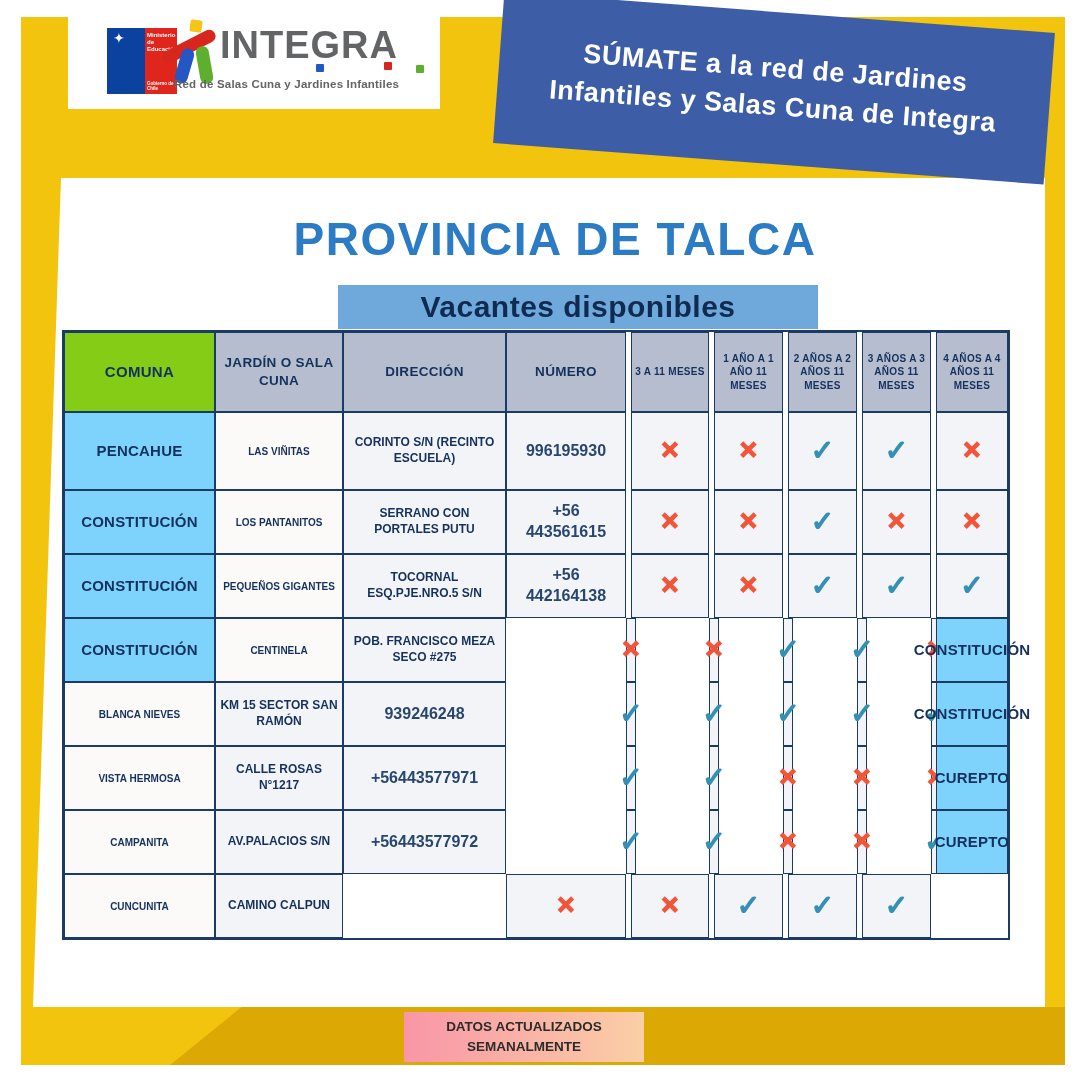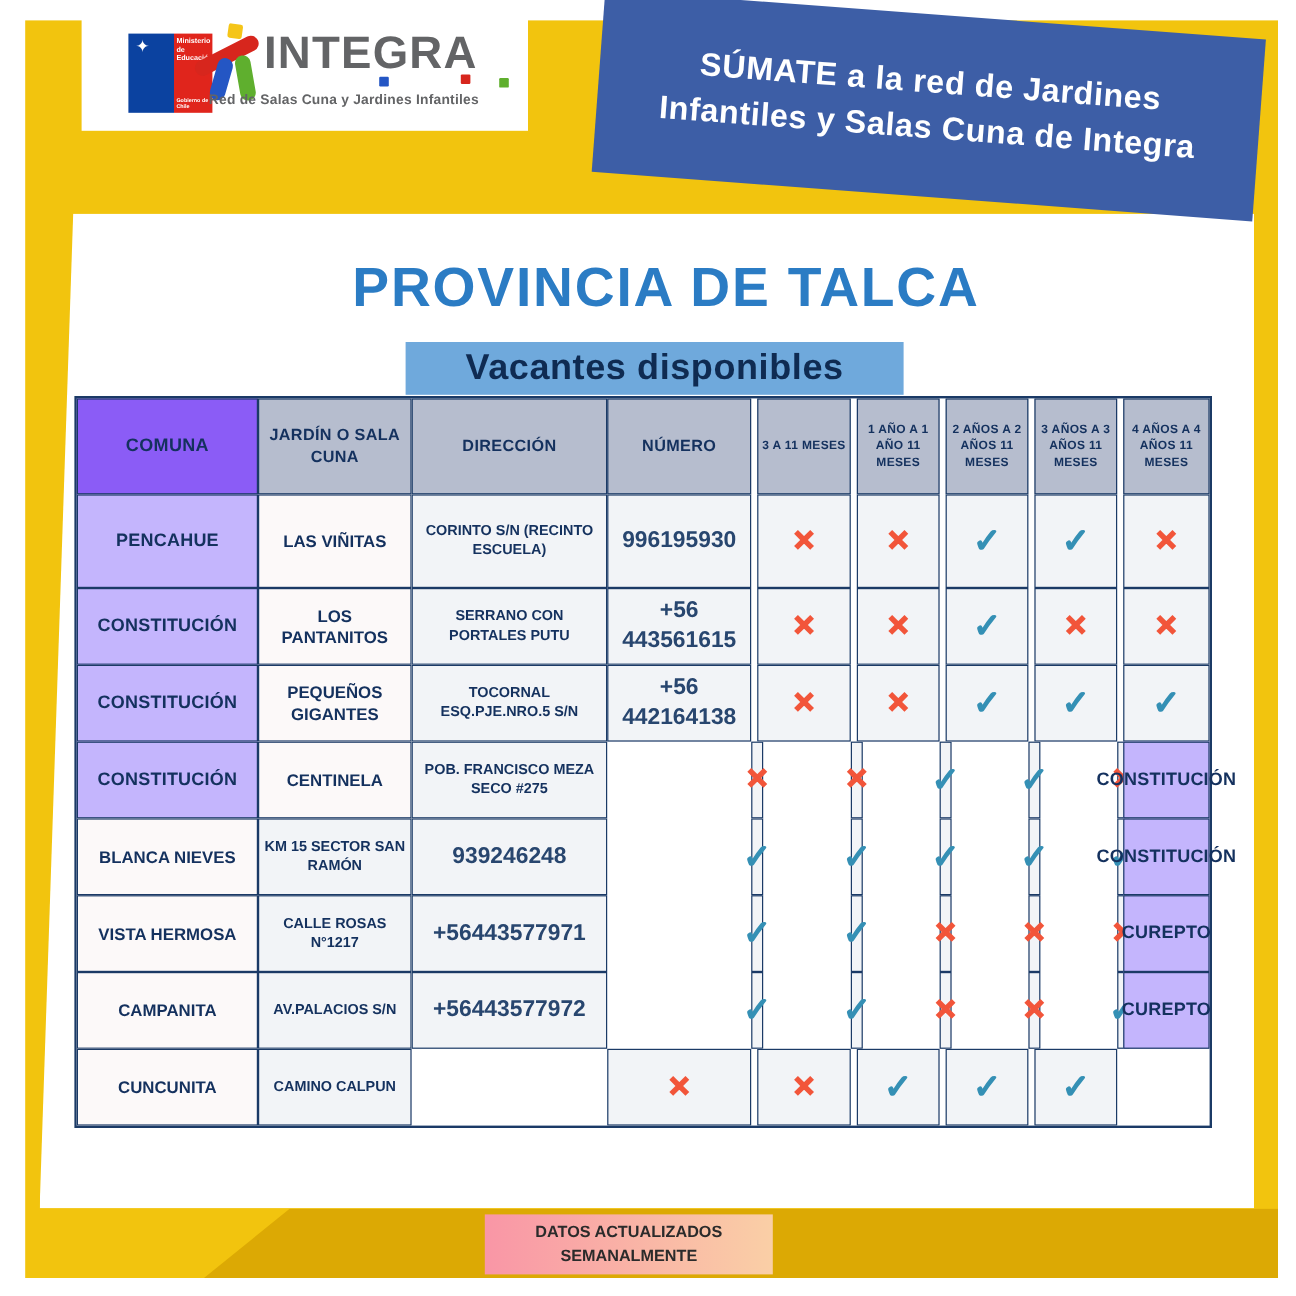--- a/index.html
+++ b/index.html
@@ -10,40 +10,40 @@
   .frame{position:absolute;left:21px;top:17px;width:1044px;height:1048px;background:#F2C40E;}
   .frame-shade{position:absolute;left:170px;top:1007px;width:895px;height:58px;background:#DCA904;
     clip-path:polygon(8% 0,100% 0,100% 100%,0 100%);}
 
   
   .card{position:absolute;left:33px;top:178px;width:1012px;height:829px;background:#ffffff;
     clip-path:polygon(28px 0,1012px 0,1012px 829px,0 829px);}
 
   .page-title{position:absolute;top:34px;left:16px;width:100%;text-align:center;
     font-size:46px;font-weight:800;color:#2B7CC4;letter-spacing:1.5px;}
-  .subtitle-bar{position:absolute;top:107px;left:305px;width:415px;height:44px;background:#6FA9DC;
+  .subtitle-bar{position:absolute;top:107px;left:305px;width:480px;height:44px;background:#6FA9DC;
     display:flex;align-items:center;justify-content:center;
     font-size:30px;font-weight:800;color:#0F2B52;letter-spacing:0.5px;}
 
   
   .tablewrap{position:absolute;left:29px;top:152px;border:2px solid #1B3A66;background:#fff;}
   .grid{display:grid;
     grid-template-columns:151px 128px 163px 120px 5px 78px 5px 69px 5px 69px 5px 69px 5px 72px;
     grid-template-rows:80px 78px repeat(7,64px);}
   .cell{display:flex;align-items:center;justify-content:center;text-align:center;
     border:1.5px solid #1B3A66;background:#F2F4F7;color:#14315E;font-weight:700;
     padding:2px 4px;box-sizing:border-box;line-height:1.3;}
   .spacer{background:transparent;border:none;}
   .h{background:#B6BDCE;font-size:13.5px;letter-spacing:0.3px;}
-  .h-comuna{background:#8b5cf6;font-size:15px;}
+  .h-comuna{background:#84cc16;font-size:15px;}
   .h-age{font-size:10px;line-height:1.35;padding:2px 2px;}
-  .comuna{background:#c4b5fd;font-size:15px;letter-spacing:0.2px;}
-  .name{background:#FCF9F9;font-size:14px;}
+  .comuna{background:#7dd3fc;font-size:15px;letter-spacing:0.2px;}
+  .name{background:#FCF9F9;font-size:10px;}
   .addr{font-size:12px;}
-  .num{font-size:19px;font-weight:600;color:#28466F;}
+  .num{font-size:16px;font-weight:600;color:#28466F;}
   .mark{font-size:28px;}
   .mark.check{color:#3590B5;-webkit-text-stroke:1.5px #3590B5;}
   .mark.cross{color:#F2553A;-webkit-text-stroke:2.2px #F2553A;font-size:23px;}
 
   
   .logo-box{position:absolute;left:68px;top:10px;width:372px;height:99px;background:#ffffff;}
   .mineduc{position:absolute;left:39px;top:18px;width:70px;height:66px;display:flex;}
   .m-blue{width:38px;background:#0B42A0;position:relative;}
   .m-crest{position:absolute;left:6px;top:3px;color:#fff;font-size:14px;line-height:1;}
   .m-red{width:32px;background:#E0251C;position:relative;}

